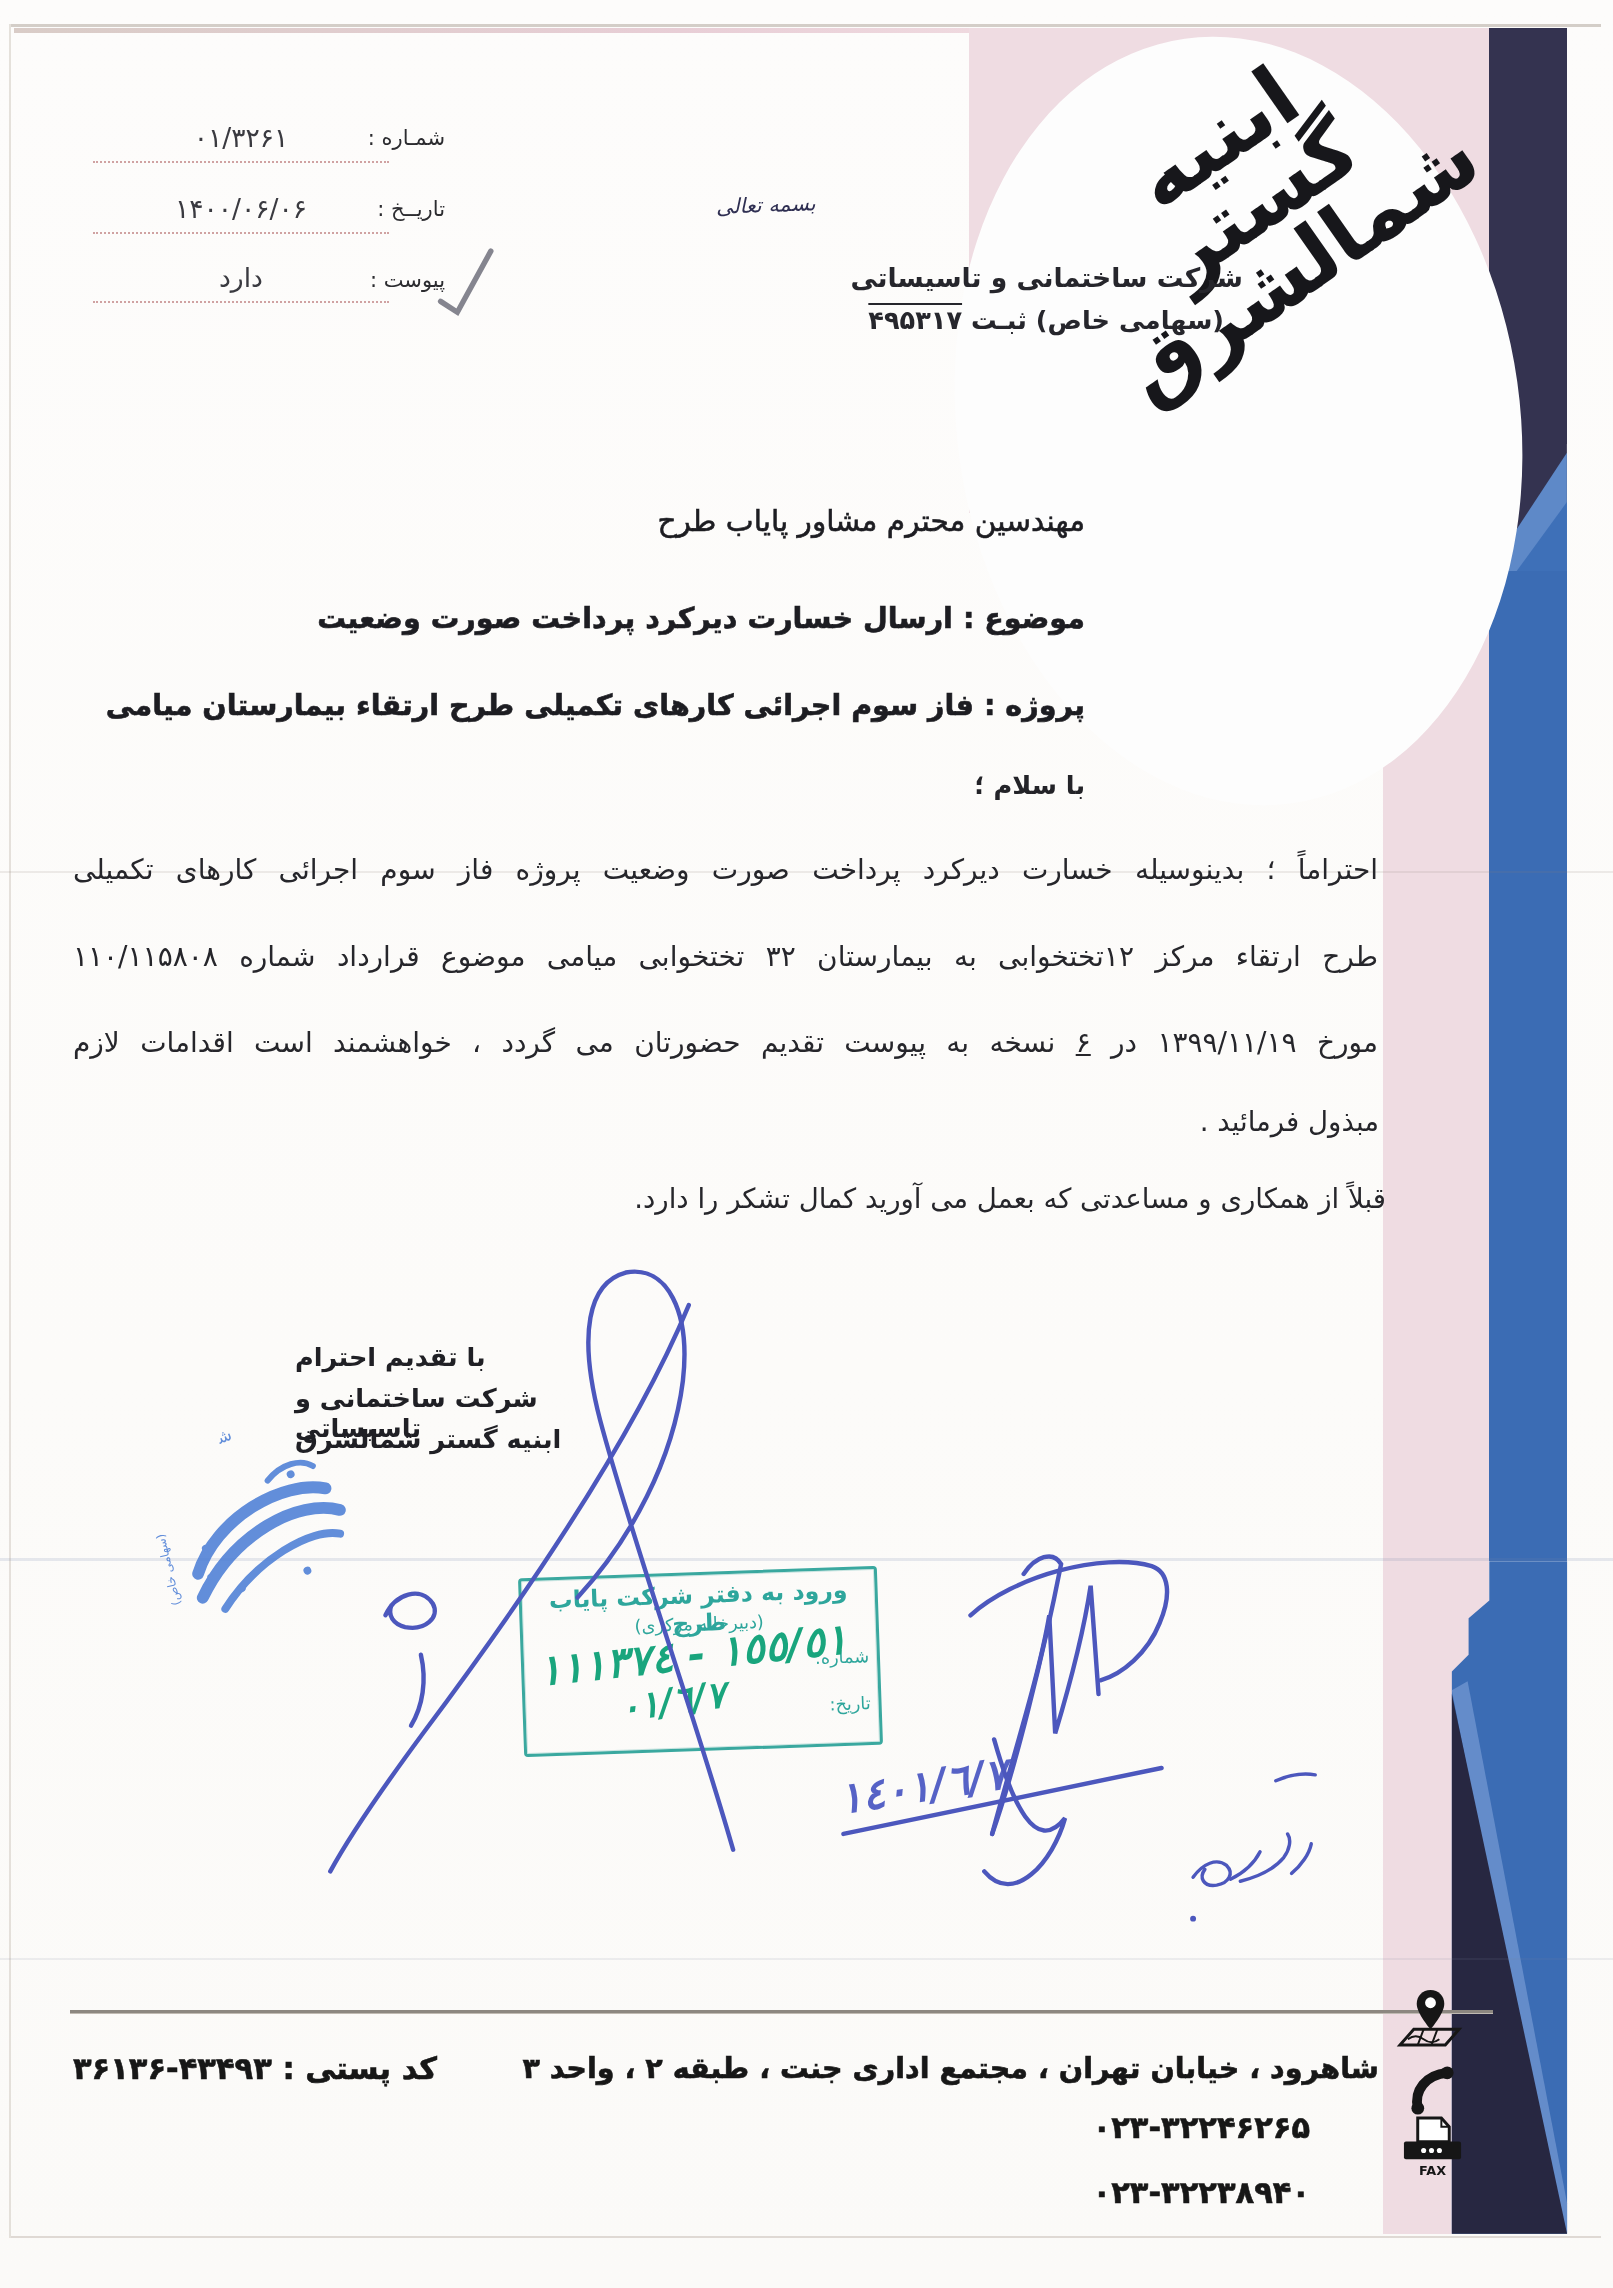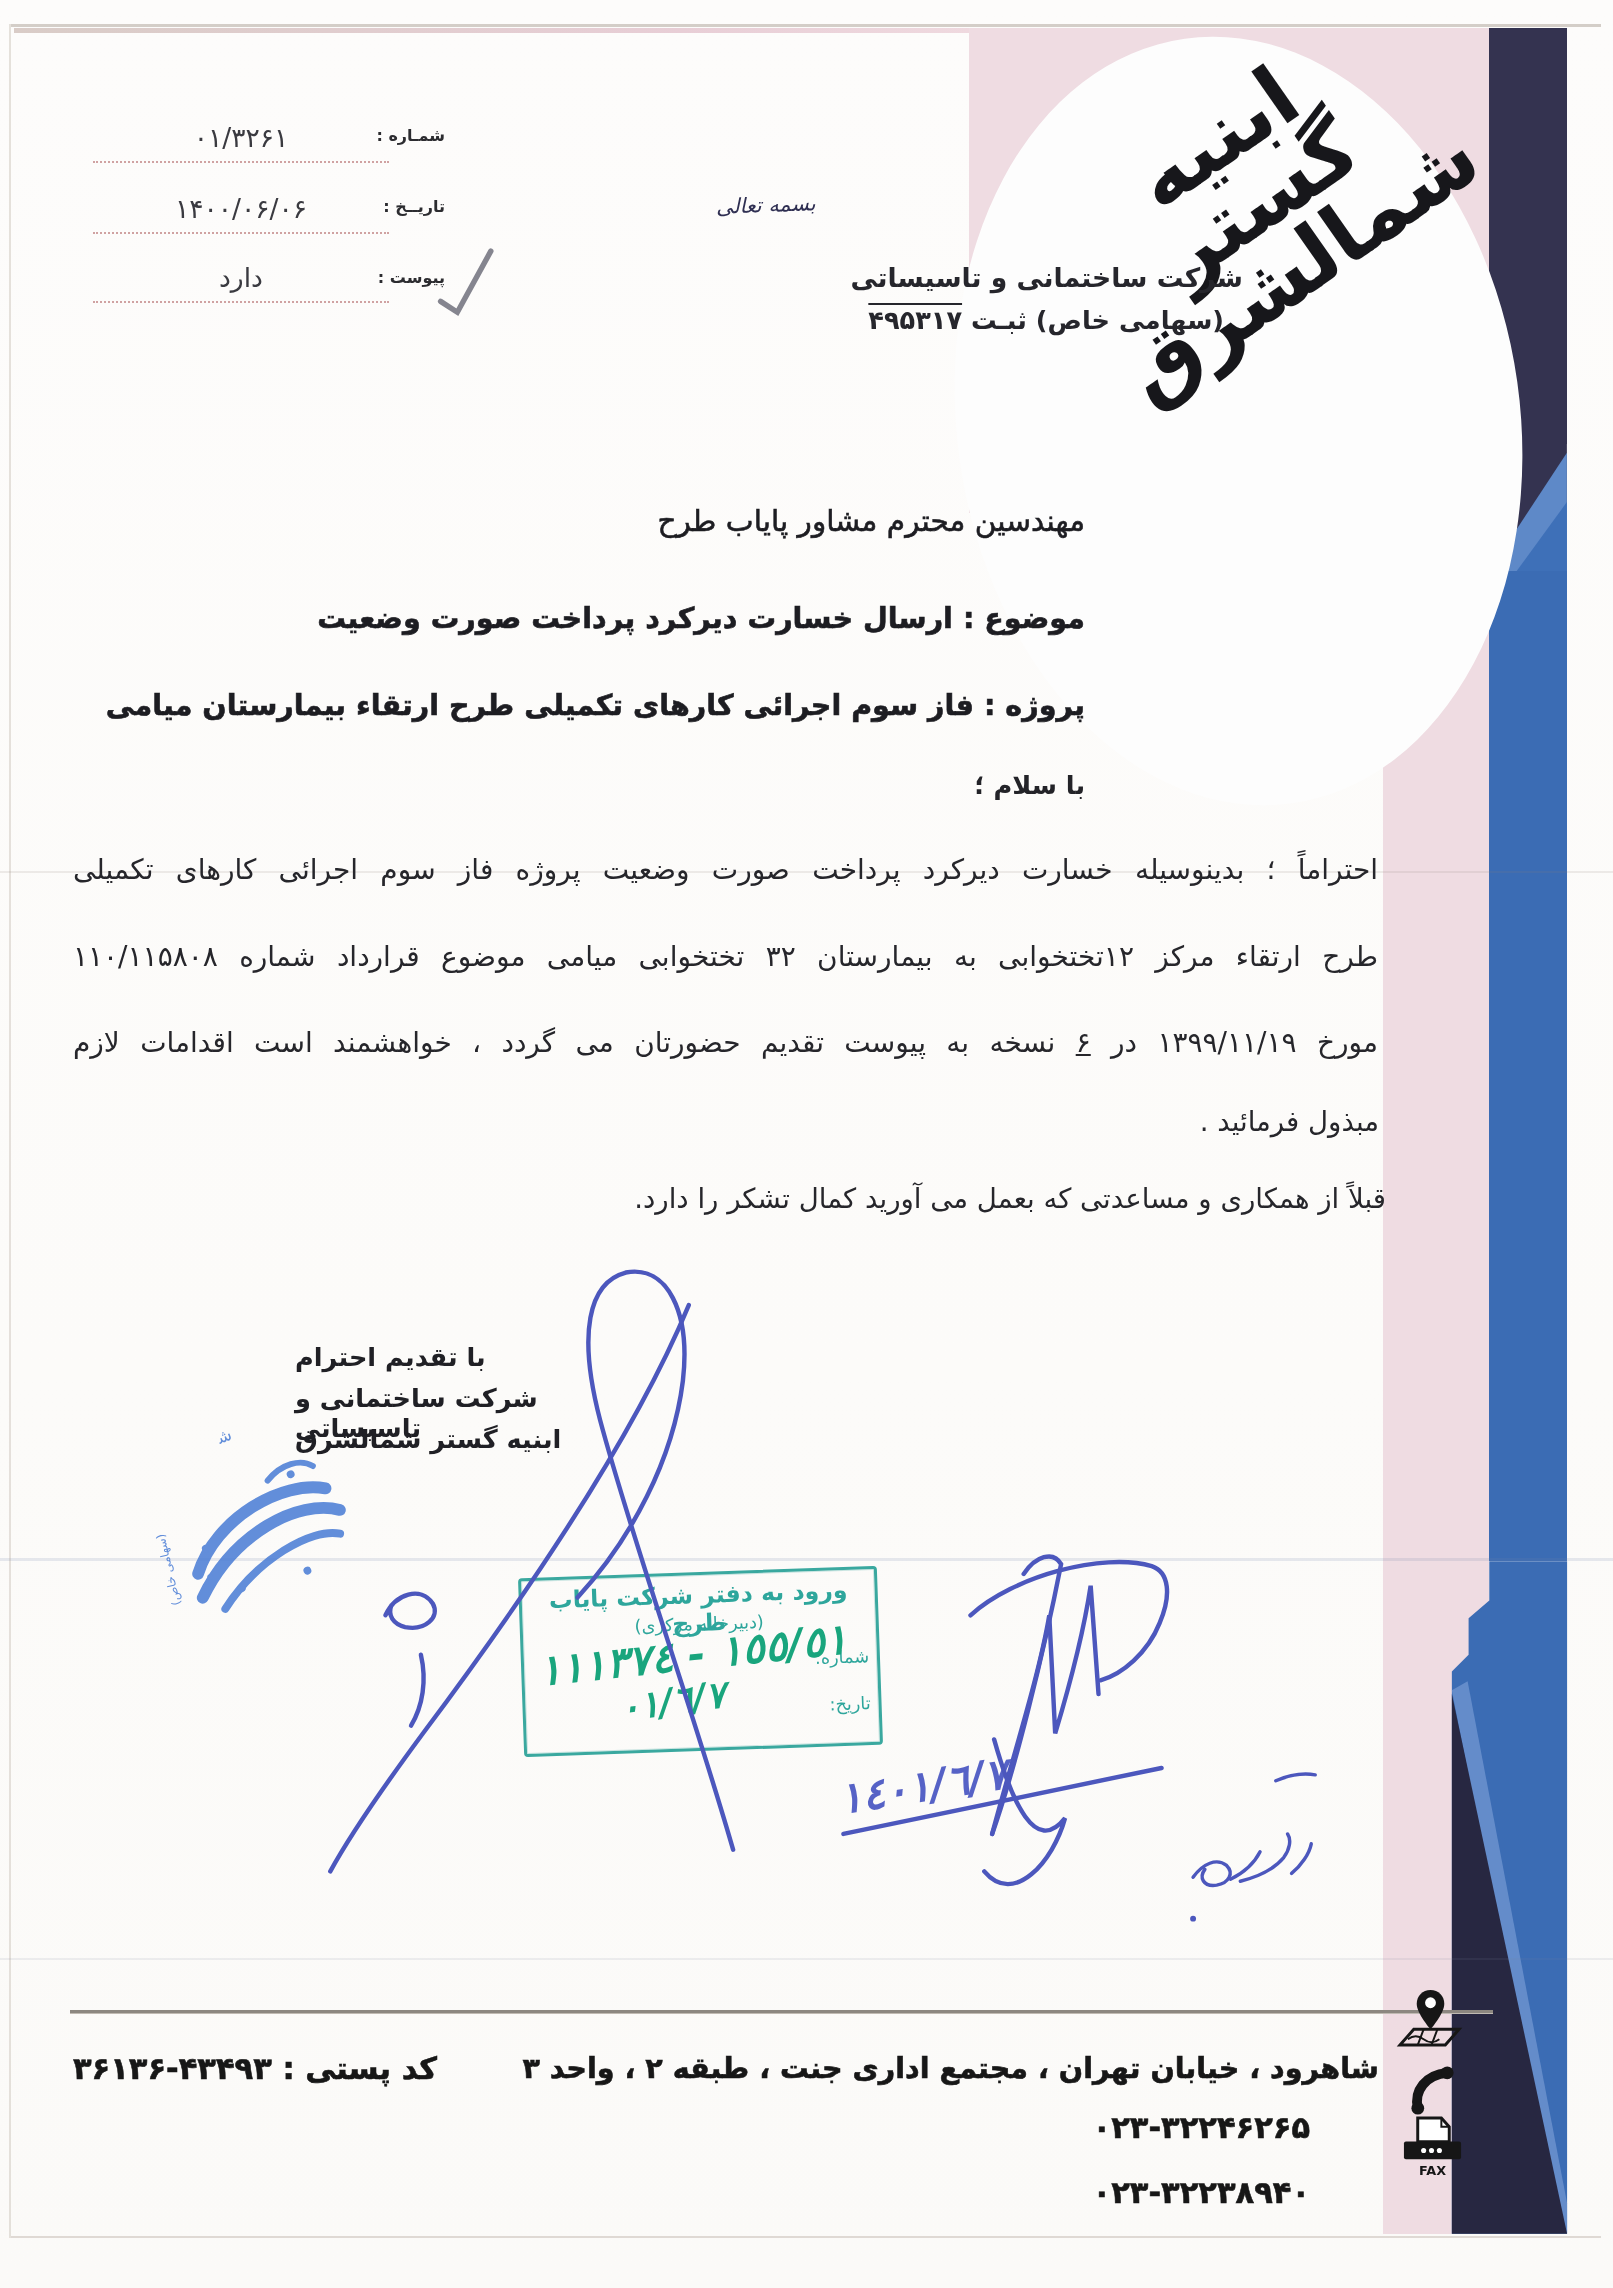--- a/index.html
+++ b/index.html
@@ -26,21 +26,21 @@
   .band-bottom-svg{left:1443px;top:1561px;width:131px;height:673px;}
   .logo-oval{left:958px;top:35px;width:563px;height:772px;background:#fdfdfd;border-radius:50%;transform:rotate(-8deg);}
   
   .calligraphy{left:1059px;top:87px;width:404px;transform:rotate(-35deg);transform-origin:center;
     font-size:83px;line-height:.92;font-weight:bold;color:#17171b;text-align:center;letter-spacing:-2px;}
   .subtitle1{right:370px;top:262px;font-size:26.6px;font-weight:bold;color:#26262c;}
   .subtitle2{right:389px;top:305px;font-size:25.6px;font-weight:bold;color:#26262c;}
   .reg-num{text-decoration:overline;}
   .basmala{left:717px;top:193px;font-size:20.7px;color:#2f2f52;transform:rotate(-2deg);font-style:italic;}
   
-  .meta-label{left:340px;width:106px;font-size:16px;font-weight:bold;color:#2c2c30;direction:rtl;text-align:right;}
+  .meta-label{left:340px;width:106px;font-size:21px;font-weight:normal;color:#2c2c30;direction:rtl;text-align:right;}
   .ml1{top:126px;} .ml2{top:197px;} .ml3{top:268px;}
   .meta-value{left:94px;width:296px;text-align:center;font-size:26.6px;color:#3a3a40;
     border-bottom:2px dotted #d0a2a2;padding-bottom:7.9px;}
   .mv1{top:122px;} .mv2{top:193px;} .mv3{top:262px;}
   
   .heavy{-webkit-text-stroke:0.6px currentColor;}
   .recipient{right:528px;top:504px;font-size:29.6px;font-weight:normal;color:#1d1d22;}
   .subject{right:528px;top:601px;font-size:28.6px;font-weight:bold;color:#1d1d22;}
   .project{right:528px;top:688px;font-size:28.6px;font-weight:bold;color:#1d1d22;}
   .salutation{right:528px;top:770px;font-size:25.6px;font-weight:bold;color:#232328;}

